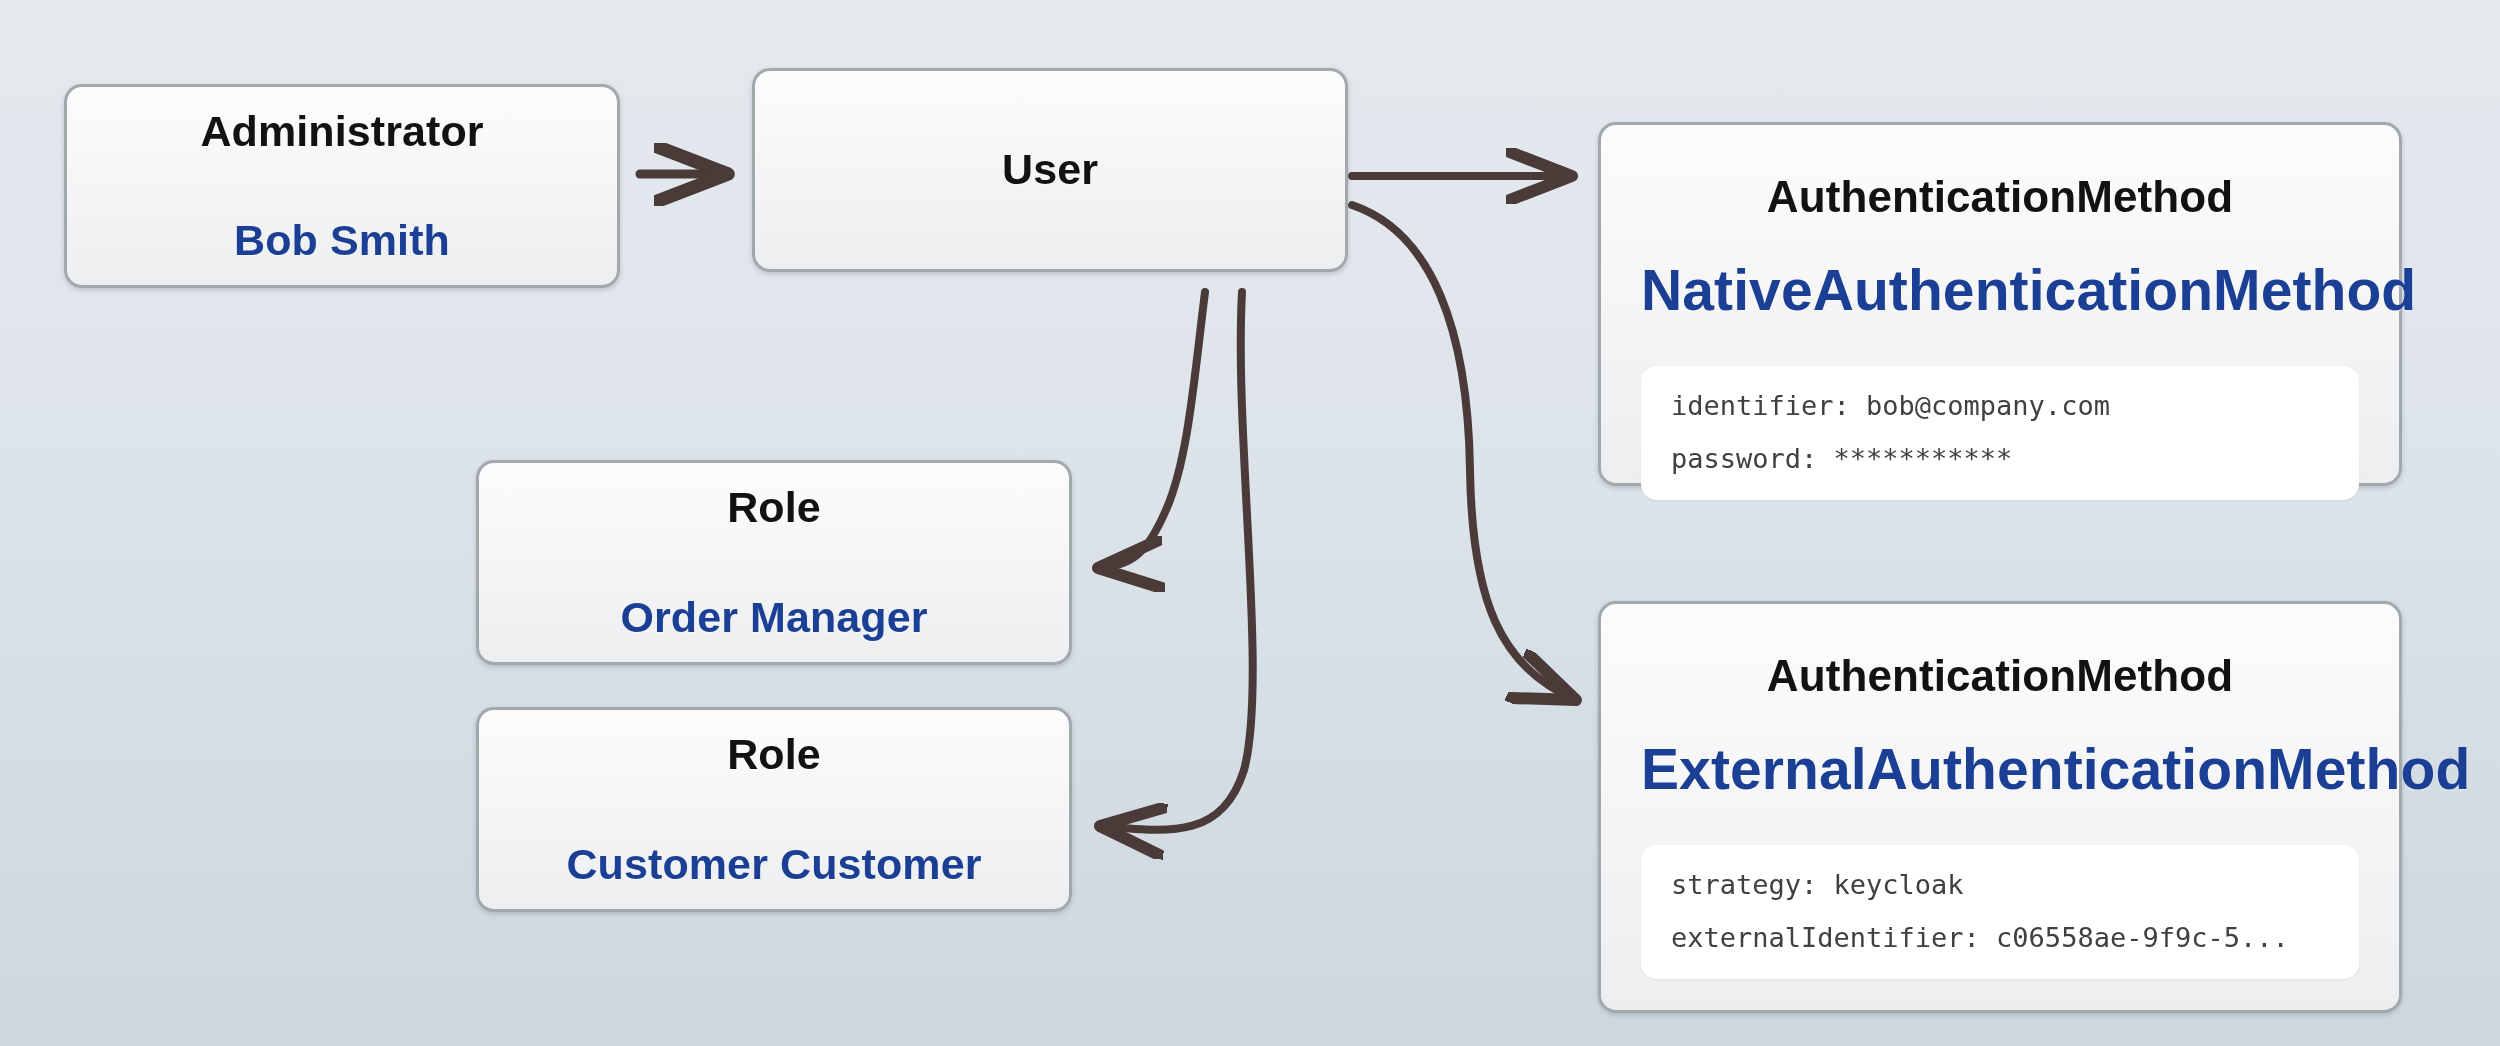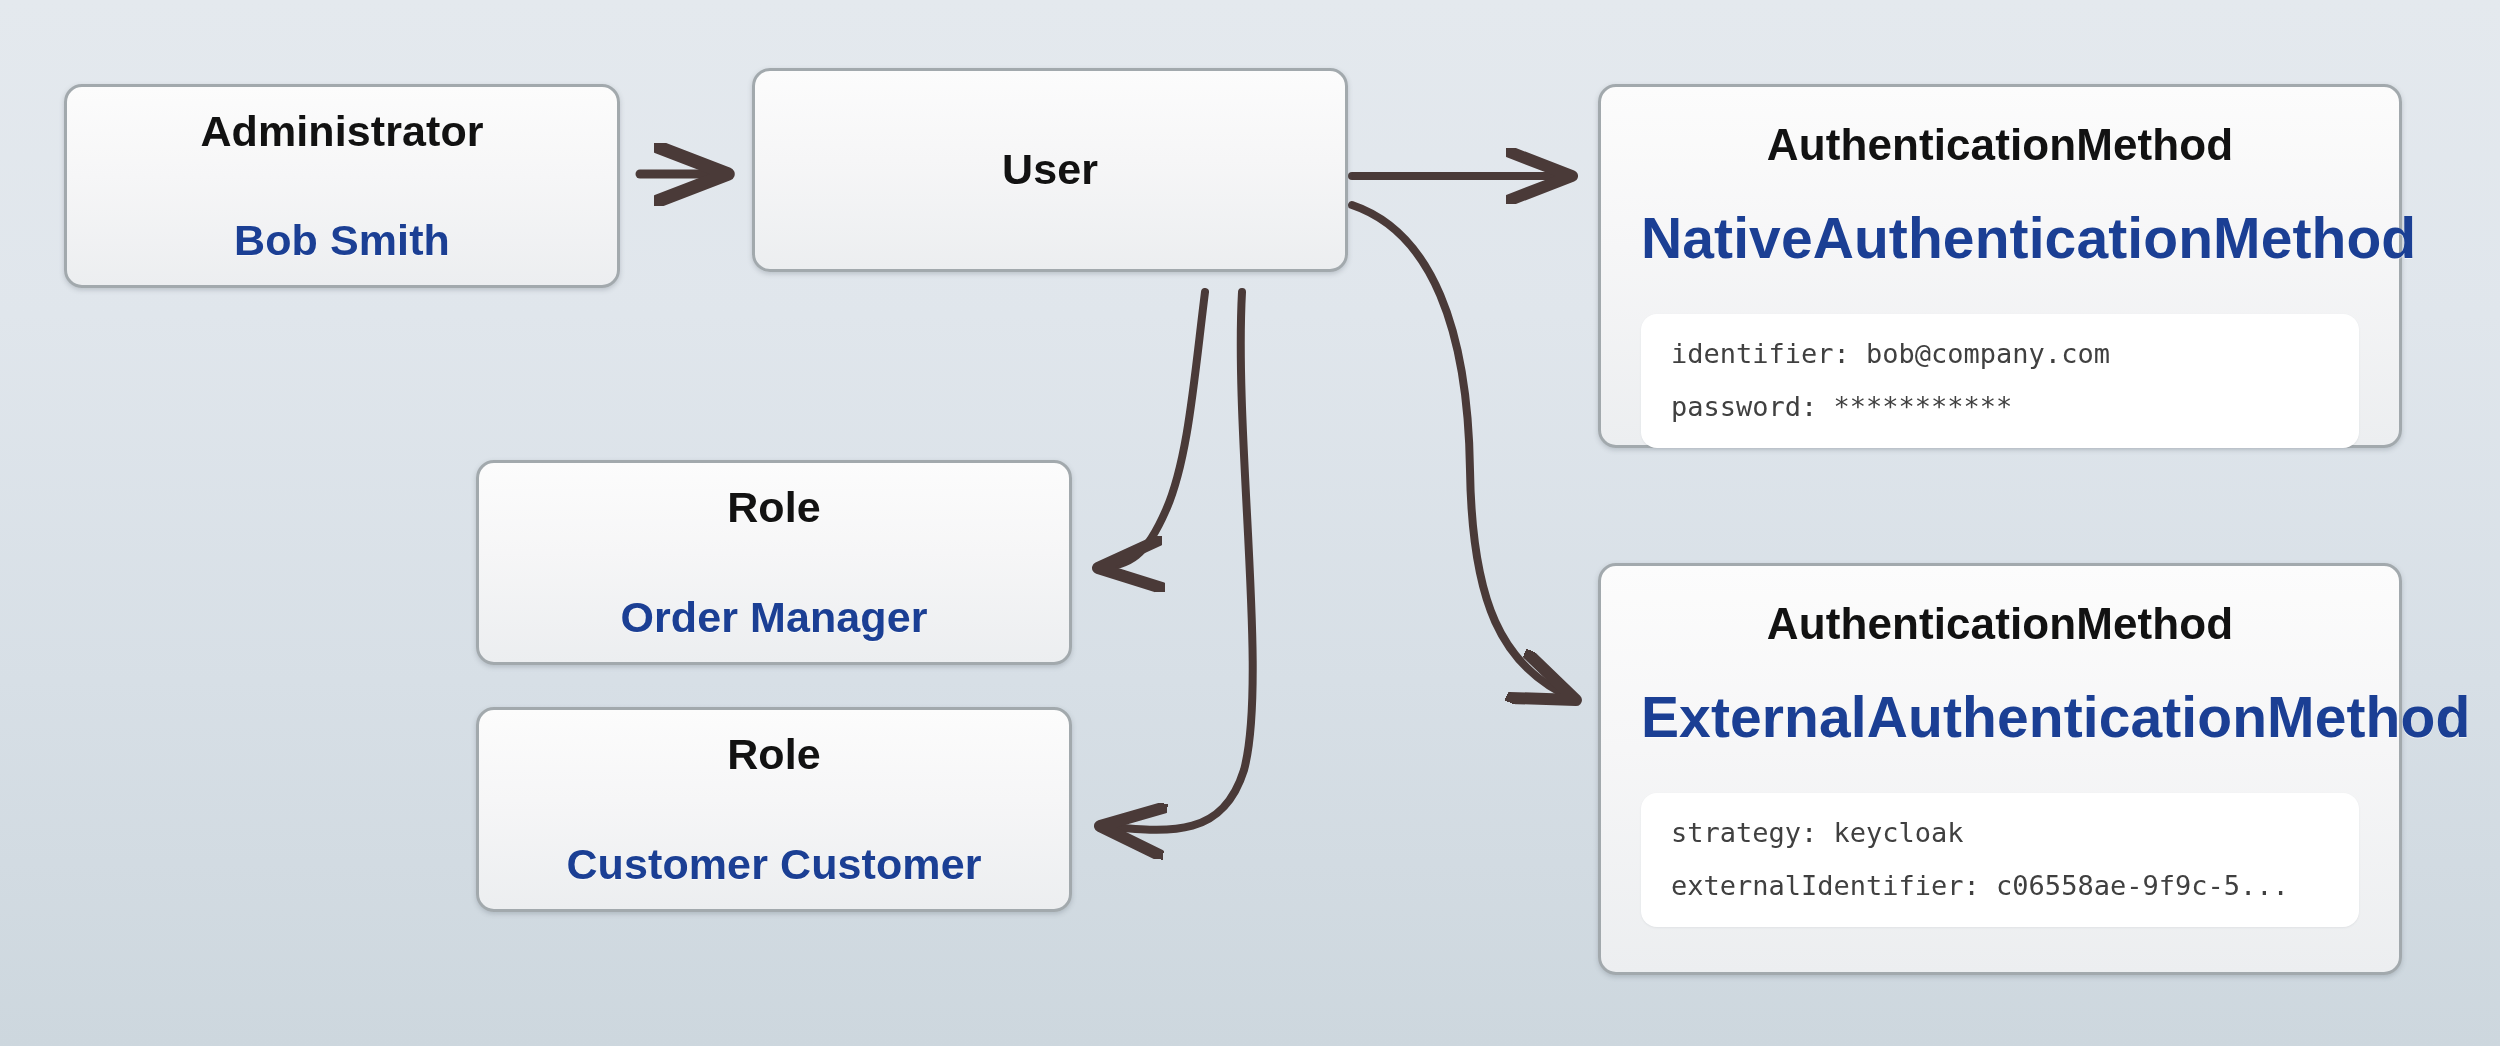--- a/index.html
+++ b/index.html
@@ -68,21 +68,22 @@
     line-height: 1.05;
   }
   .node.small .node-value {
     font-size: 43px;
     line-height: 1.05;
     margin-top: 64px;
   }
 
   
   .node.large {
-    padding: 22px 40px 34px 40px;
+    padding: 36px 40px 34px 40px;
+    margin-top: 38px;
   }
   .node.large .node-type {
     font-size: 44px;
     line-height: 1.1;
     margin-top: 12px;
   }
   .node.large .node-value {
     font-size: 57px;
     line-height: 1.1;
     margin-top: 38px;

